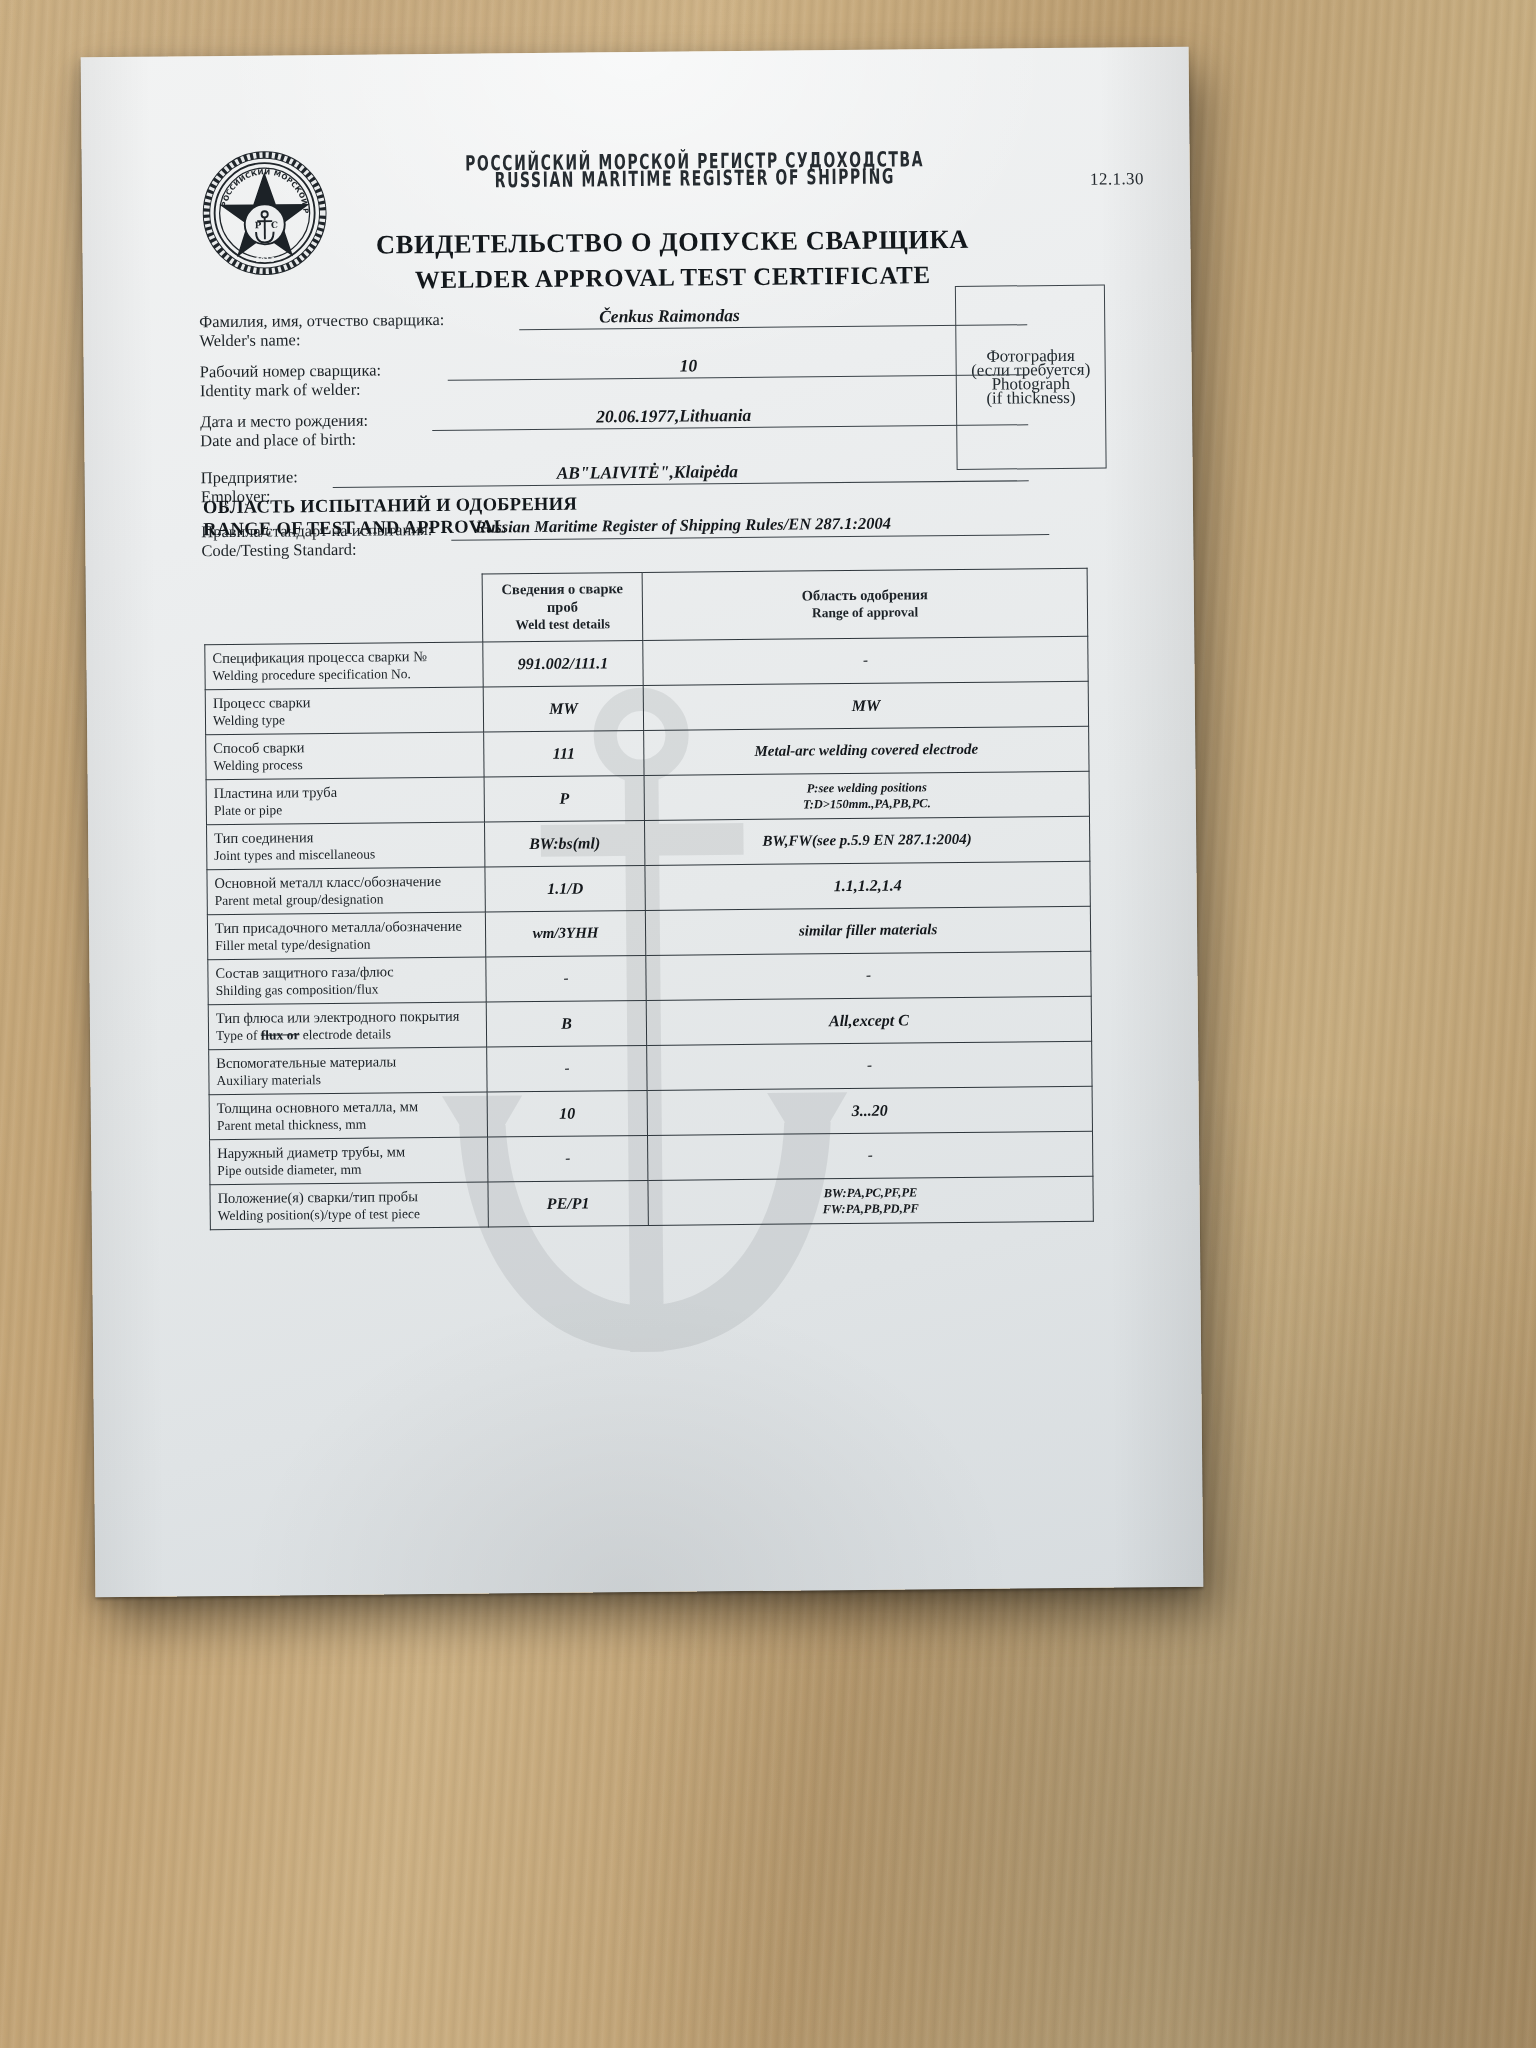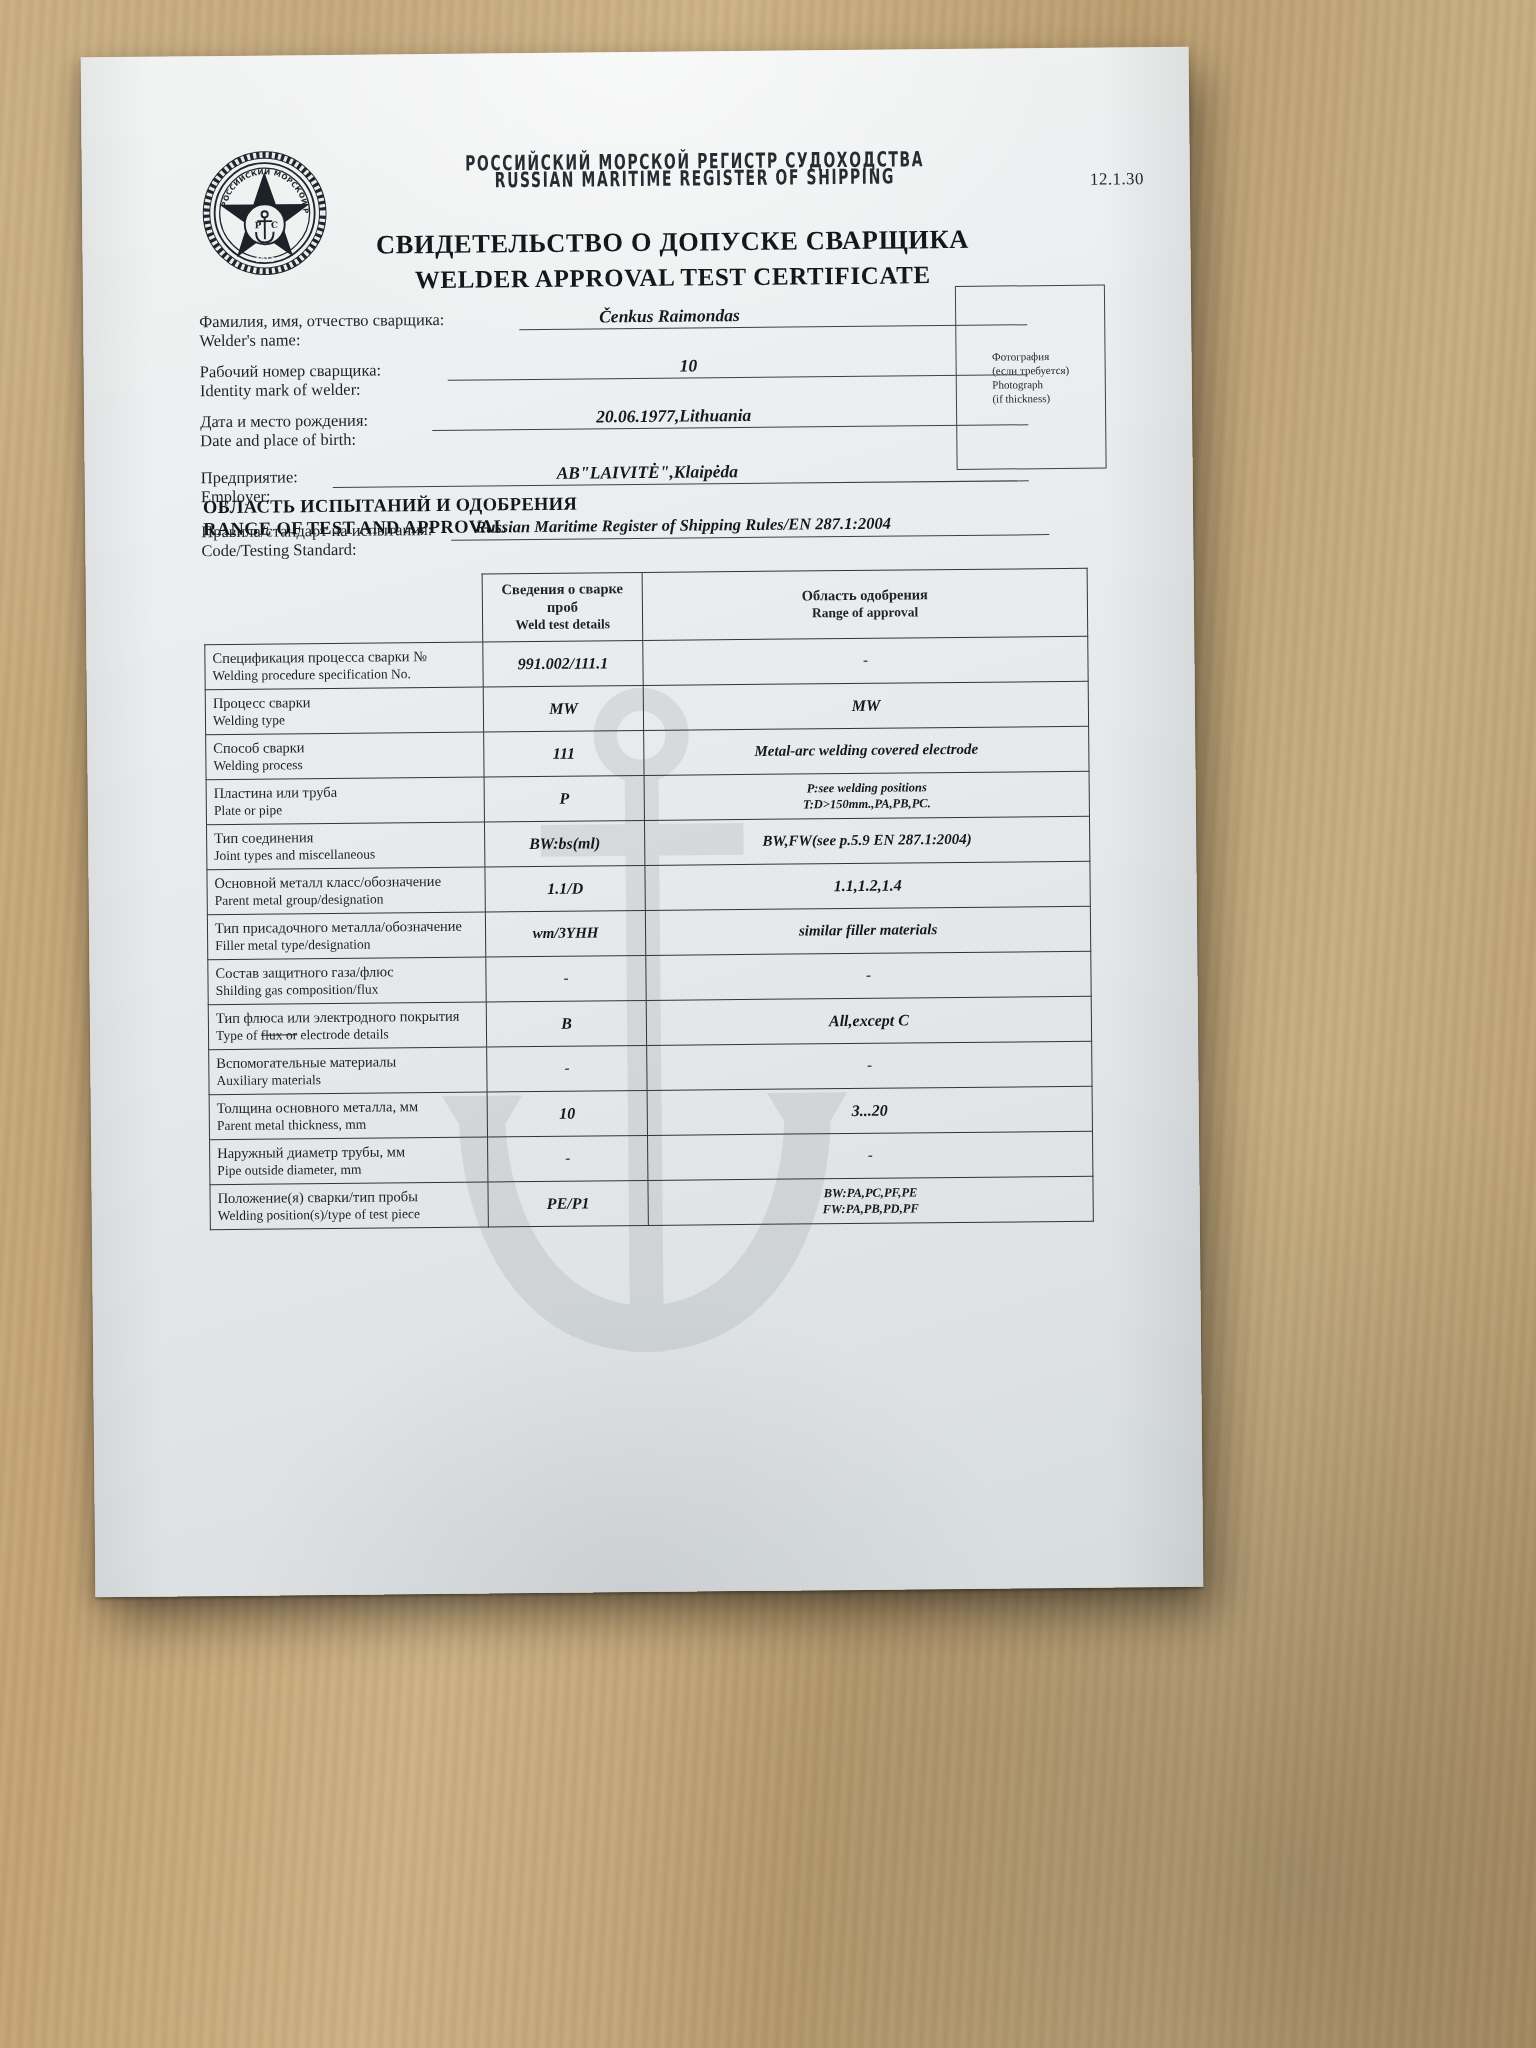--- a/index.html
+++ b/index.html
@@ -89,21 +89,21 @@
     font-size:17.5px;color:#15191d;white-space:nowrap;
   }
 
   
   #photo-box{
     position:absolute;left:872px;top:237px;width:148px;height:182px;
     border:1.6px solid #3b4349;
     display:flex;align-items:center;justify-content:center;
   }
   #photo-box .ptxt{
-    font-size:11px;line-height:14px;color:#222a2f;
+    font-size:17px;line-height:14px;text-align:center;color:#222a2f;
   }
 
   
   #sect{position:absolute;left:118px;top:440px;}
   #sect div{font-weight:700;font-size:18.5px;line-height:22px;letter-spacing:.3px;color:#12171b;}
 
   
   #tbl{
     position:absolute;left:118px;top:520px;width:884px;
     border-collapse:collapse;
@@ -124,21 +124,21 @@
   .hd .en{display:block;font-size:13.5px;}
   .rl{font-size:14.5px;line-height:17px;color:#1b2126;white-space:nowrap;}
   .rl .ru{display:block;}
   .rl .en{display:block;font-size:13.5px;}
   .cv{
     font-style:italic;font-weight:700;font-size:16px;color:#14181c;
     padding:6px 4px !important;
   }
   .cv.small{font-size:12.5px;font-weight:700;line-height:16px;}
   .cv.mid{font-size:15px;}
-  .strike{text-decoration:line-through;}
+  .strike{text-decoration:line-through;font-weight:bold;}
   .dash{font-style:normal;font-weight:400;font-size:15px;}
 </style>
 </head>
 <body>
 
 <div id="desk"></div>
 
 <div id="paper">
   <div class="shade"></div>
 

